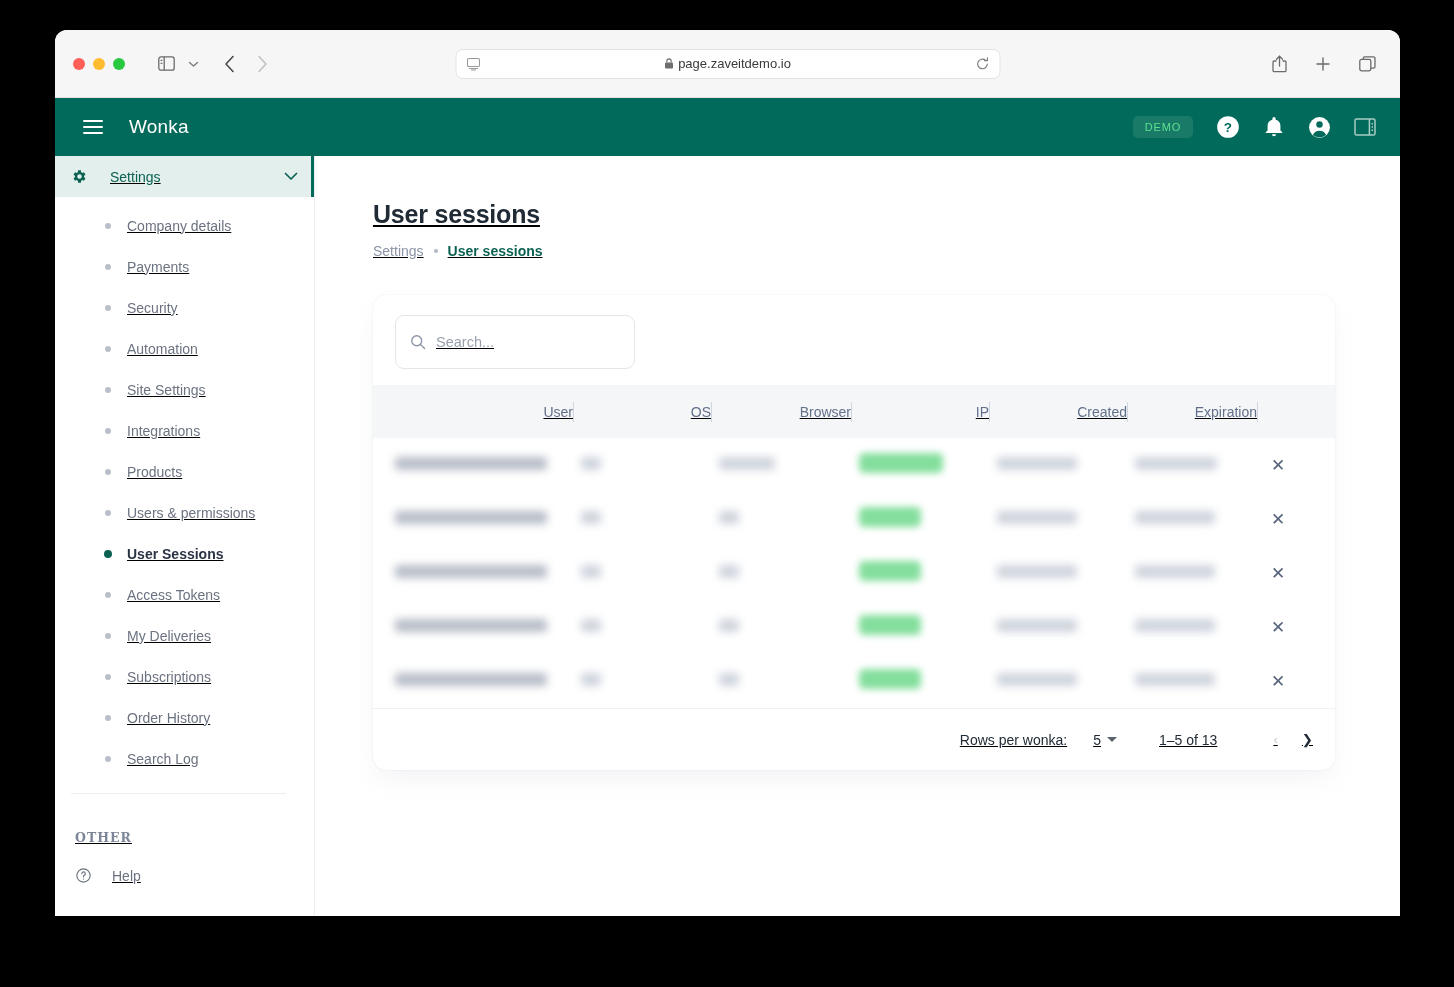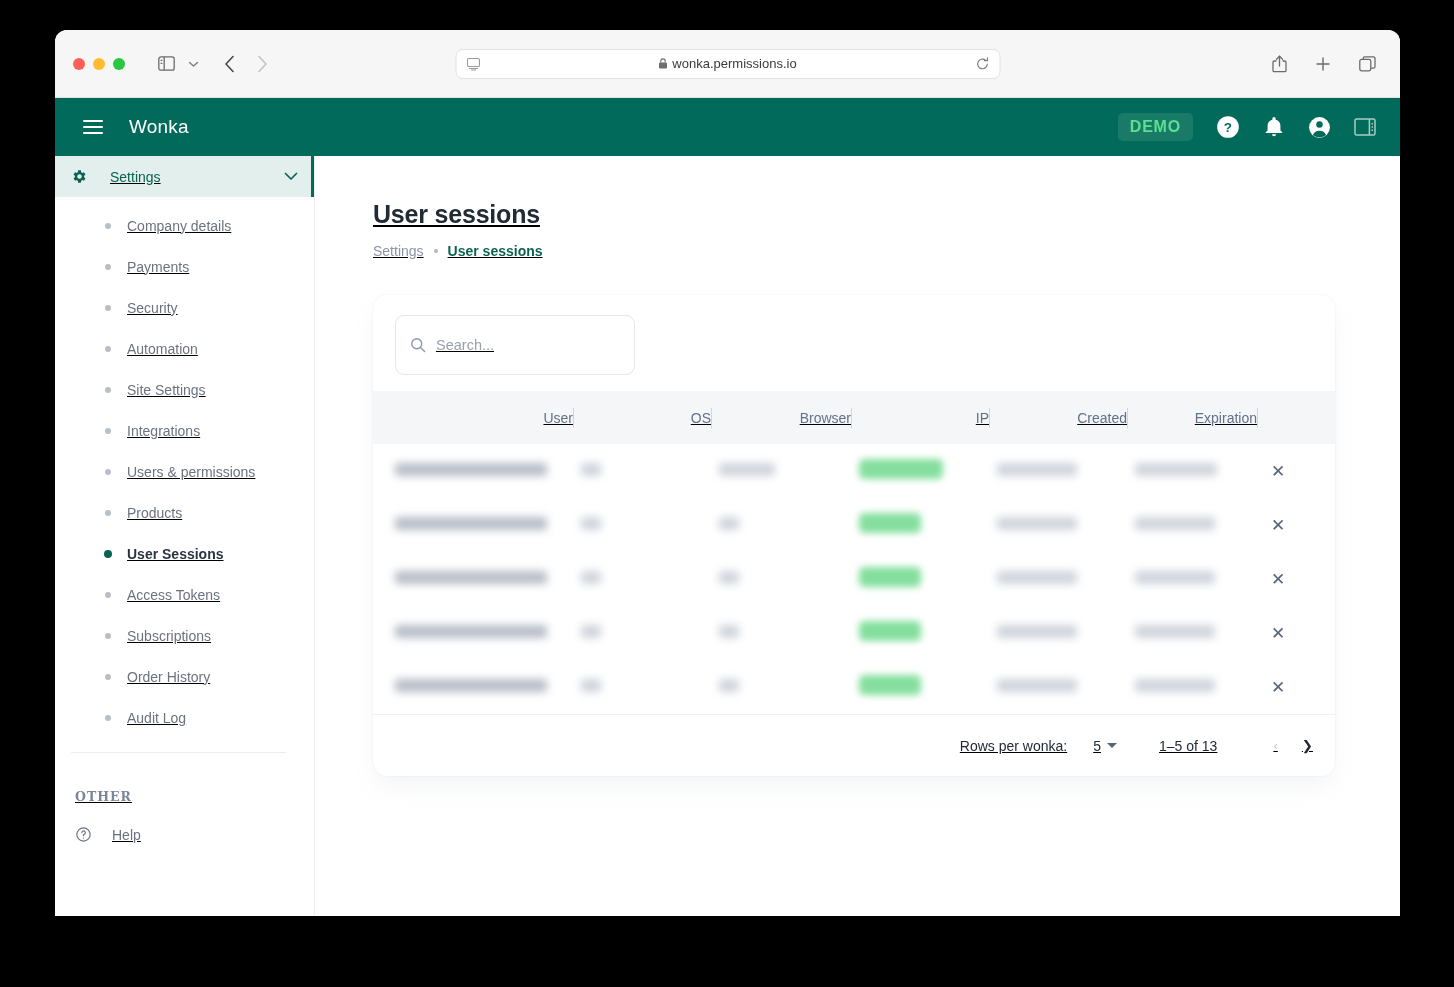--- a/index.html
+++ b/index.html
@@ -64,21 +64,21 @@
   .appbar {
     height: 58px; background: #026a5a;
     display: flex; align-items: center; padding: 0 24px;
     flex: 0 0 58px;
   }
   .hamburger { display: flex; flex-direction: column; gap: 4px; cursor: pointer; padding: 4px; }
   .hamburger span { display: block; width: 20px; height: 2px; background: #fff; border-radius: 1px; }
   .brand { color: #ffffff; font-size: 19px; margin-left: 22px; letter-spacing: .2px; }
   .appbar-right { margin-left: auto; display: flex; align-items: center; gap: 22px; }
   .demo-badge {
-    background: #1a7a68; color: #5ce08f; font-size: 16px; font-weight: bold;
+    background: #1a7a68; color: #5ce08f; font-size: 11px; font-weight: normal;
     letter-spacing: .8px; padding: 5px 12px; border-radius: 5px;
   }
   .appbar-icon { color: #ffffff; display: flex; align-items: center; justify-content: center; }
   .appbar-icon.dim { color: #cfe3de; }
 
   .body-row { flex: 1; display: flex; min-height: 0; text-decoration: underline; }
 
   
   .sidebar {
     width: 260px; background: #ffffff; border-right: 1px solid #eceff1;
@@ -129,21 +129,21 @@
   .bc-sep { width: 4px; height: 4px; border-radius: 50%; background: #b3bac5; }
   .bc-current { color: #0b6253; font-weight: bold; }
 
   .card {
     margin-top: 36px; width: 962px; background: #ffffff;
     border-radius: 14px;
     box-shadow: 0 0 2px rgba(145,158,171,0.2), 0 12px 24px -4px rgba(145,158,171,0.12);
   }
   .search-zone { padding: 20px 22px 16px 22px; }
   .search-box {
-    width: 240px; height: 60px; border: 1px solid #e3e6ea; border-radius: 9px;
+    width: 240px; height: 54px; border: 1px solid #e3e6ea; border-radius: 9px;
     display: flex; align-items: center; padding: 0 14px; gap: 10px;
   }
   .search-box .sico { color: #8a94a6; display: flex; }
   .search-input {
     border: none; outline: none; font-size: 14.5px; color: #212b36;
     background: transparent; width: 100%; font-family: "Liberation Sans", sans-serif;
   }
   .search-input::placeholder { color: #99a1ae; }
 
   table.sessions { width: 100%; border-collapse: collapse; }
@@ -238,21 +238,21 @@
             <rect x="1" y="1.5" width="12" height="8" rx="1.2"></rect>
             <line x1="2.5" y1="11.5" x2="11.5" y2="11.5"></line>
             <line x1="4.5" y1="13" x2="9.5" y2="13"></line>
           </svg>
         </span>
         <span class="url-text">
           <svg width="9" height="11" viewBox="0 0 9 11" fill="#6e6e6e">
             <rect x="0.5" y="4.5" width="8" height="6" rx="1.2"></rect>
             <path d="M2.3 4.5 V3.1 a2.2 2.2 0 0 1 4.4 0 V4.5" fill="none" stroke="#6e6e6e" stroke-width="1.1"></path>
           </svg>
-          <span>wonka.permissions.io</span>
+          <span>page.zaveitdemo.io</span>
         </span>
         <span class="url-right">
           <svg width="14" height="14" viewBox="0 0 16 16" fill="none" stroke="#7a7a7a" stroke-width="1.3" stroke-linecap="round">
             <path d="M13.5 8 a5.5 5.5 0 1 1 -1.9 -4.2"></path>
             <polyline points="13.6,0.8 13.6,4.2 10.2,4.2"></polyline>
           </svg>
         </span>
       </div>
 
       <div class="chrome-right-icons">
@@ -356,45 +356,49 @@
             <div class="nav-item">
               <span class="bullet"></span>
               <span class="txt">Site Settings</span>
             </div>
             <div class="nav-item">
               <span class="bullet"></span>
               <span class="txt">Integrations</span>
             </div>
             <div class="nav-item">
               <span class="bullet"></span>
+              <span class="txt">Products</span>
+            </div>
+            <div class="nav-item">
+              <span class="bullet"></span>
               <span class="txt">Users &amp; permissions</span>
             </div>
-            <div class="nav-item">
-              <span class="bullet"></span>
-              <span class="txt">Products</span>
-            </div>
             <div class="nav-item active">
               <span class="bullet"></span>
               <span class="txt">User Sessions</span>
             </div>
             <div class="nav-item">
               <span class="bullet"></span>
               <span class="txt">Access Tokens</span>
             </div>
             <div class="nav-item">
               <span class="bullet"></span>
+              <span class="txt">My Deliveries</span>
+            </div>
+            <div class="nav-item">
+              <span class="bullet"></span>
               <span class="txt">Subscriptions</span>
             </div>
             <div class="nav-item">
               <span class="bullet"></span>
               <span class="txt">Order History</span>
             </div>
             <div class="nav-item">
               <span class="bullet"></span>
-              <span class="txt">Audit Log</span>
+              <span class="txt">Search Log</span>
             </div>
           </div>
 
           <div class="side-divider"></div>
           <div class="other-label">OTHER</div>
           <div class="help-item">
             <span class="hico">
               <svg width="17" height="17" viewBox="0 0 24 24" fill="none" stroke="#6b7280" stroke-width="1.6">
                 <circle cx="12" cy="12" r="9.4"></circle>
                 <path d="M9.6 9.4a2.5 2.5 0 1 1 3.3 2.4c-.7.3-1 .9-1 1.6v.5" stroke-linecap="round"></path>

